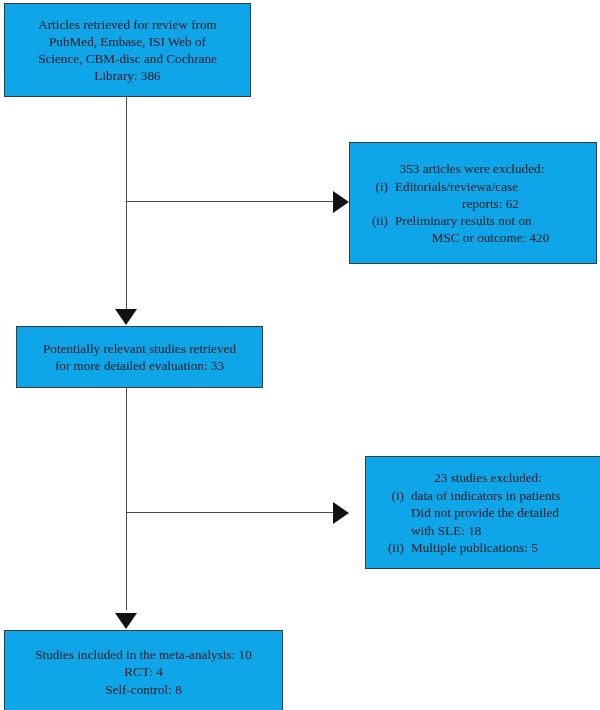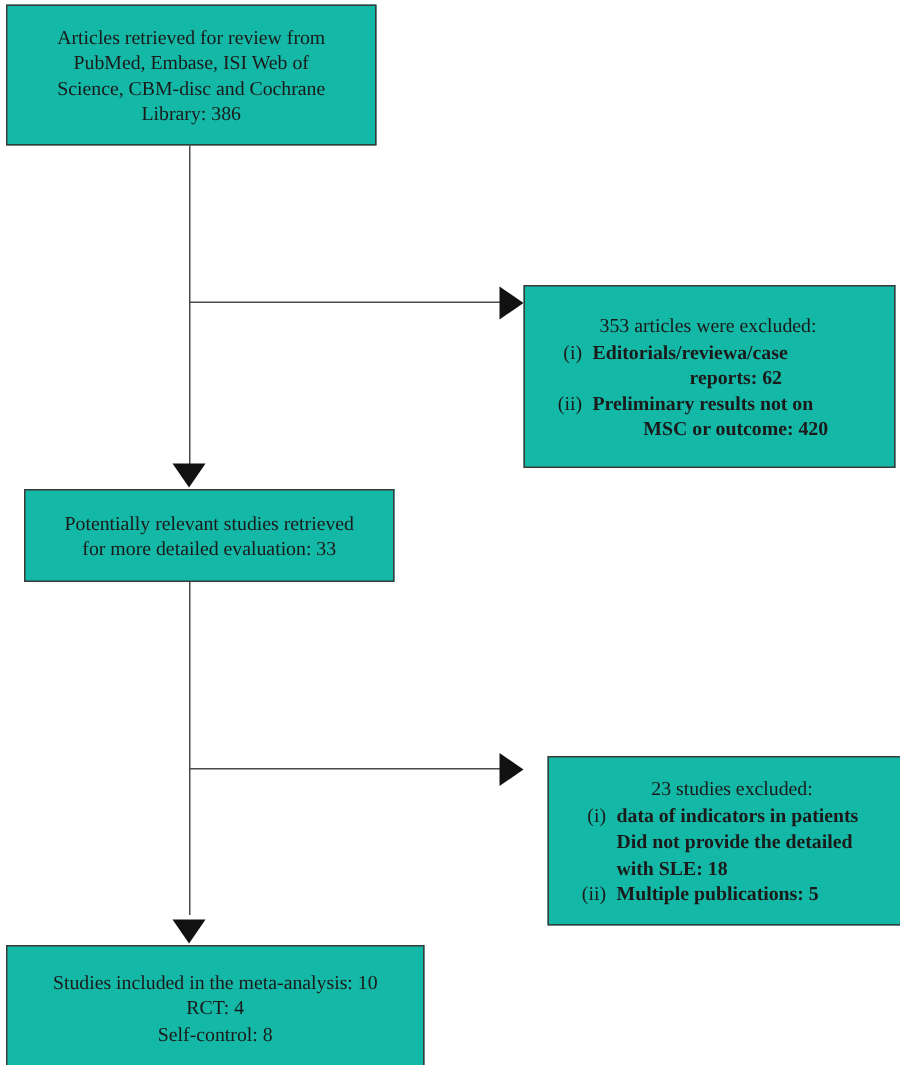--- a/index.html
+++ b/index.html
@@ -15,36 +15,35 @@
     font-family: "Liberation Serif", "DejaVu Serif", serif;
     color: #1a1a1a;
     overflow: hidden;
   }
 
   
   .node {
     position: absolute;
     box-sizing: border-box;
     border: 1.5px solid #3a3a3a;
-    background: #14b8a6;
+    background: #0ea5e9;
     display: flex;
     flex-direction: column;
     justify-content: center;
     font-size: 13.2px;
     line-height: 1.30;
     text-align: center;
     padding: 4px 6px;
   }
   .node .ln { display: block; white-space: nowrap; }
 
   
   .node.list {
     text-align: left;
     padding: 6px 10px 6px 8px;
-    margin-top: 48px;
   }
   .node.list .hdr {
     display: block;
     text-align: center;
     white-space: nowrap;
     margin-bottom: 1px;
   }
   .li {
     display: flex;
     align-items: flex-start;
@@ -52,21 +51,21 @@
   .li .mark {
     flex: 0 0 auto;
     width: 30px;
     text-align: right;
     padding-right: 7px;
     white-space: nowrap;
   }
   .li .body {
     flex: 1 1 auto;
   }
-  .li .body .ln { display: block; white-space: nowrap; font-weight: bold; }
+  .li .body .ln { display: block; white-space: nowrap; }
   .li .body .ln.ctr { text-align: center; }
 
   
   .vline {
     position: absolute;
     width: 0;
     border-left: 1.5px solid #4a4a4a;
   }
   .hline {
     position: absolute;

